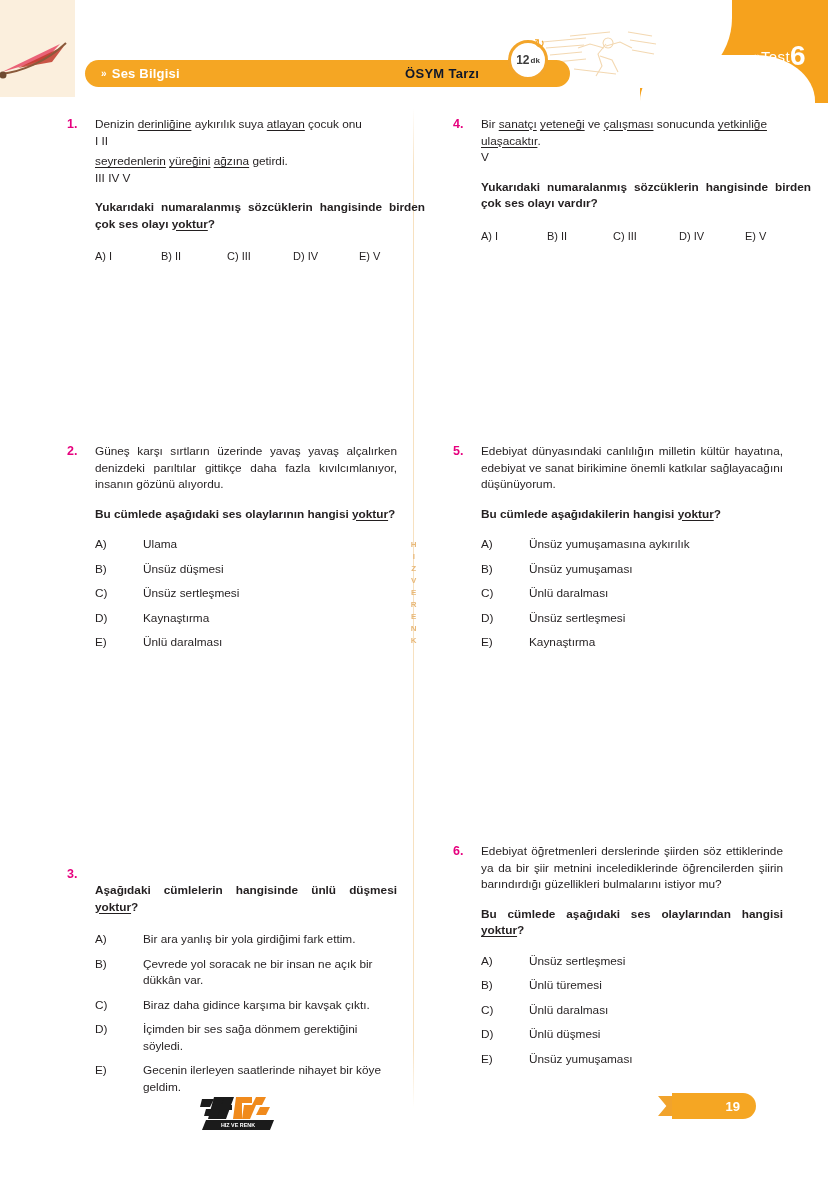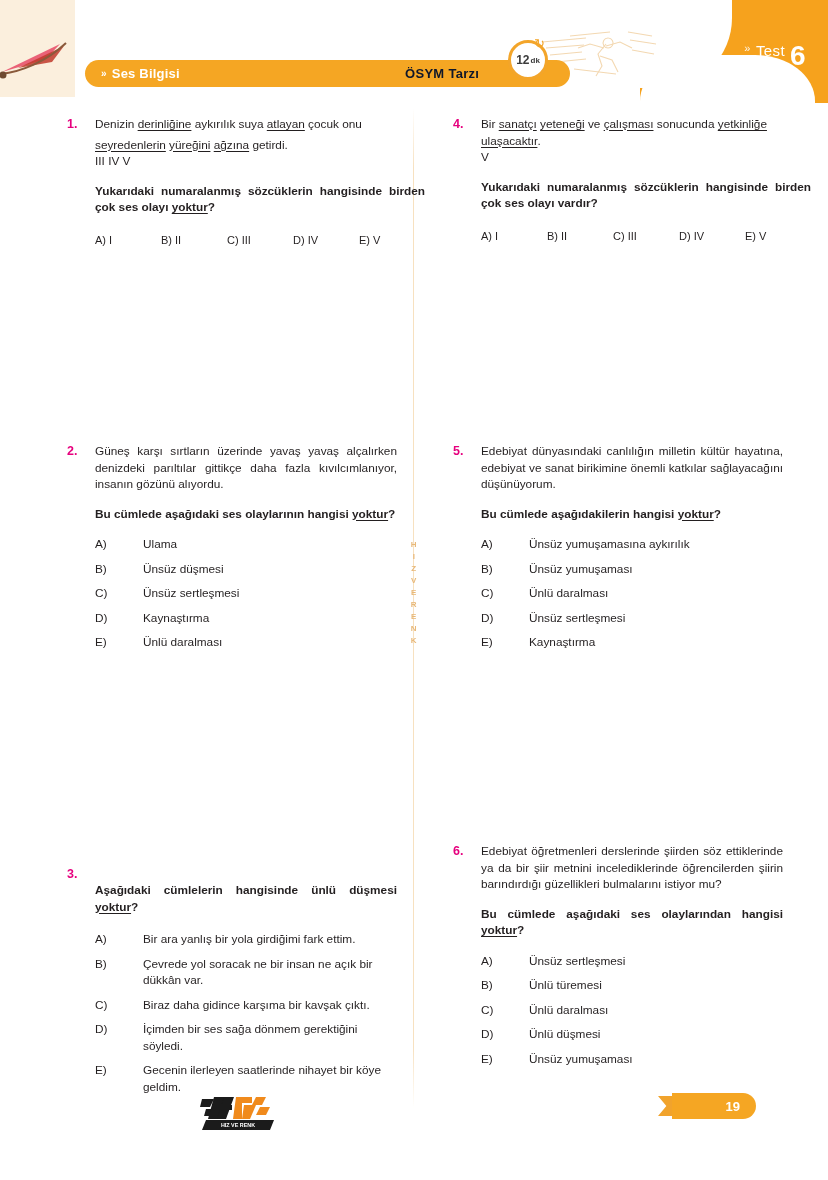--- a/index.html
+++ b/index.html
@@ -75,22 +75,21 @@
     background: #ffffff;
   }
 
   .test-label {
     position: absolute;
     top: 42px; right: 22px;
     color: #ffffff;
     font-size: 15px;
     letter-spacing: .4px;
     display: flex;
-    align-items: flex-start;
-    gap: 5px;
+    align-items: center;
     z-index: 6;
   }
   .test-label .chev { font-size: 11px; opacity: .9; }
   .test-label .test-word { font-size: 15px; }
   .test-label .test-num { font-size: 28px; font-weight: bold; line-height: 1; }
 
   
   .feather {
     position: absolute;
     top: 38px; left: 0px;
@@ -379,20 +378,24 @@
     <span>N</span>
     <span>K</span>
   </div>
 
   <div class="q col-left" style="top:13px;">
     <div class="q-head">
       <div class="q-num">1.</div>
       <div class="q-body">
         <div class="numline">
           <span>Denizin </span><span class="u">derinliğine</span><span> aykırılık suya </span><span class="u">atlayan</span><span> çocuk onu</span>
+        </div>
+        <div class="roman-row">
+          <span style="left:52px">I</span>
+          <span style="left:201px">II</span>
         </div>
         <div class="numline gap-after">
           <span class="u">seyredenlerin</span><span> </span><span class="u">yüreğini</span><span> </span><span class="u">ağzına</span><span> getirdi.</span>
         </div>
         <div class="roman-row">
           <span style="left:26px">III</span>
           <span style="left:88px">IV</span>
           <span style="left:134px">V</span>
         </div>
         <div class="prompt">

